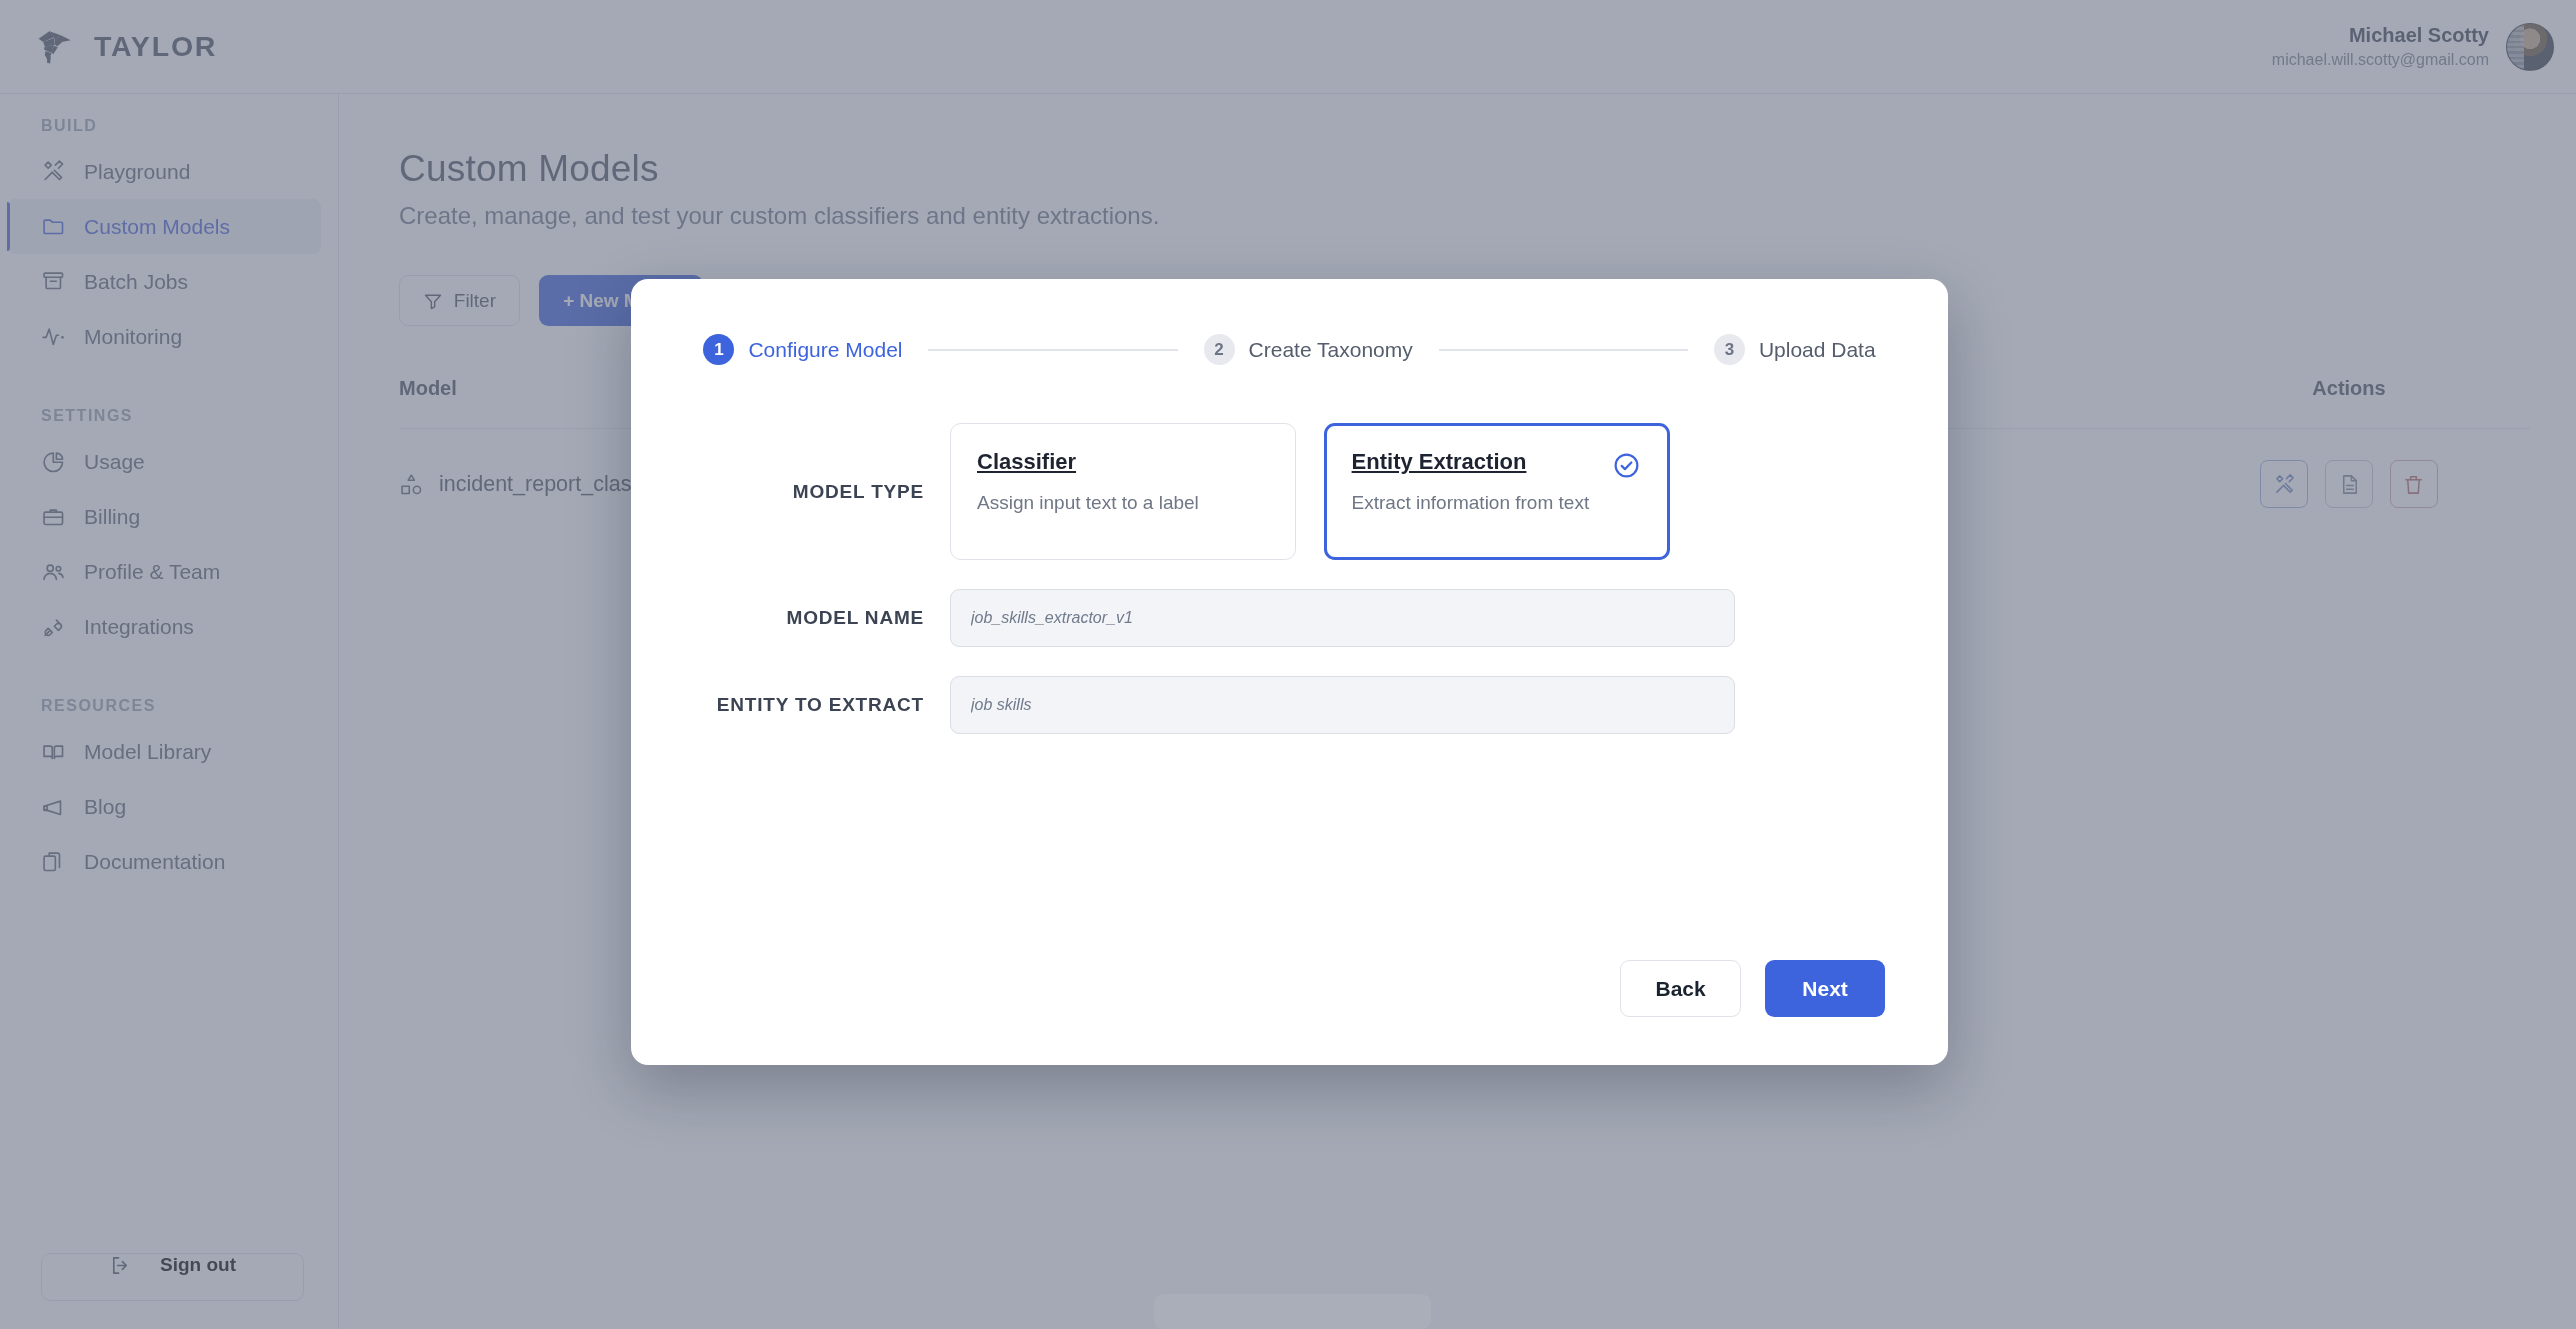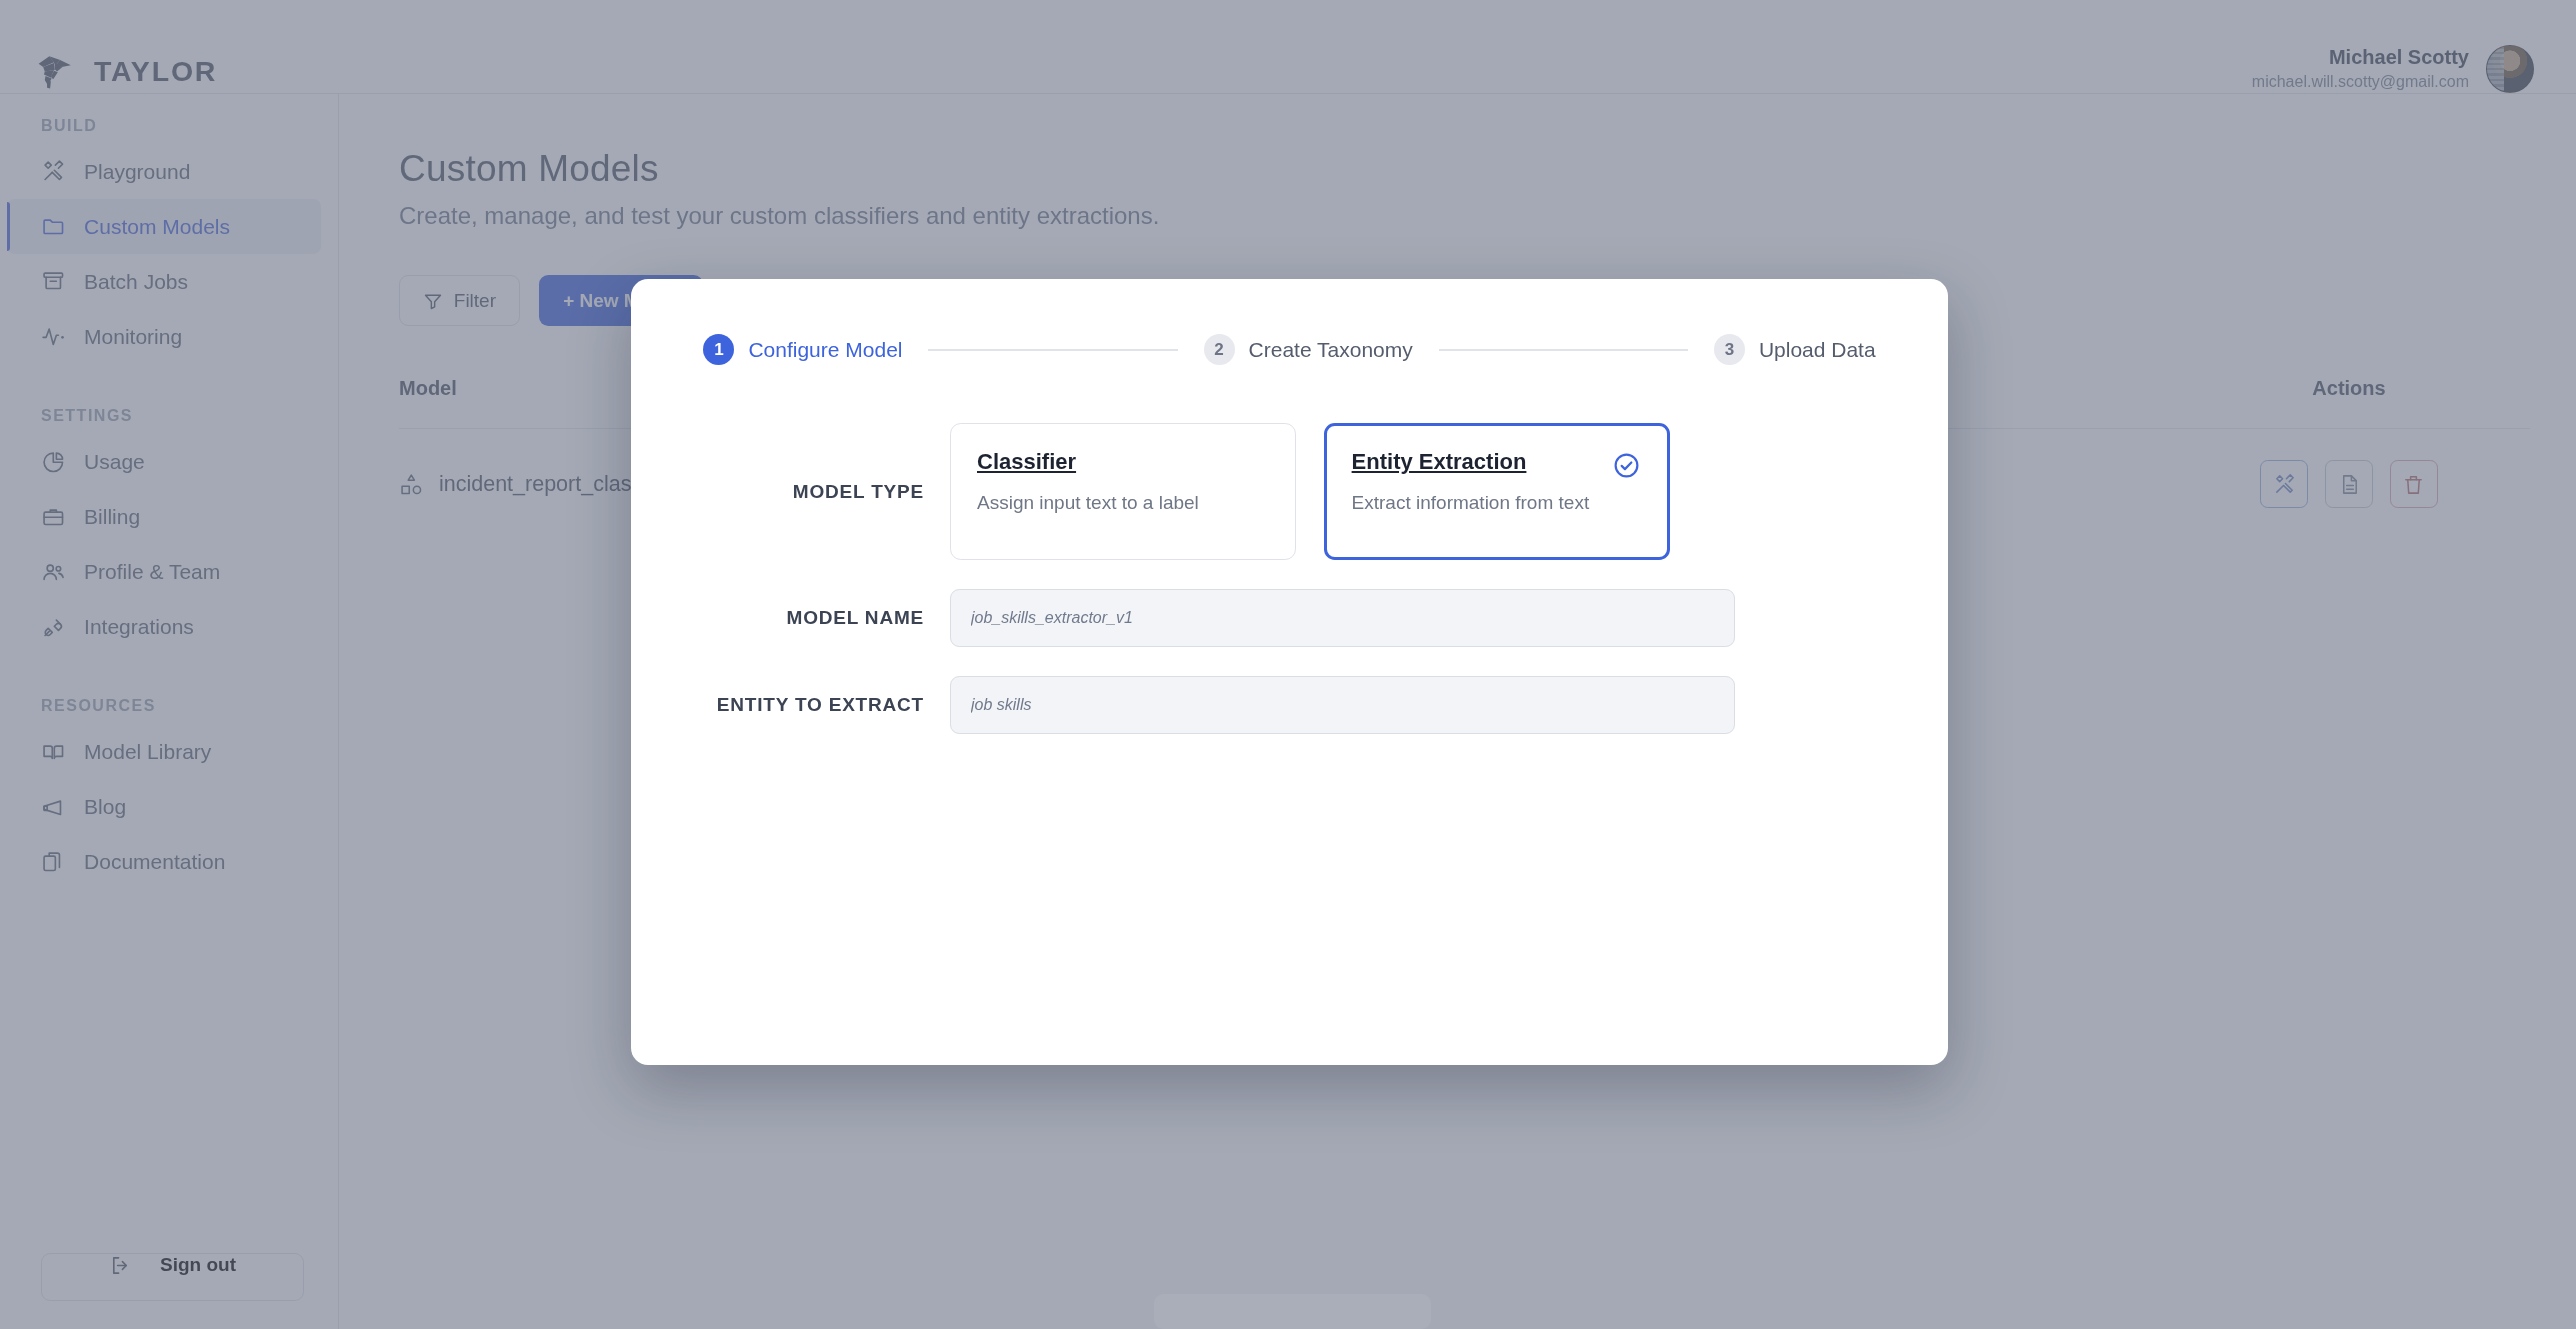--- a/index.html
+++ b/index.html
@@ -20,23 +20,23 @@
     position: absolute; inset: 0;
     background: rgba(108,117,135,0.62);
     z-index: 50;
   }
 
   
   .topbar {
     height: 94px; flex: 0 0 94px;
     background: #ffffff;
     border-bottom: 1.5px solid #e2e5ea;
-    display: flex; align-items: flex-end;
+    display: flex; align-items: center;
     justify-content: space-between;
-    padding: 0 42px 0 34px;
+    padding: 0 22px 0 34px;
   }
   .brand { display: flex; align-items: center; gap: 17px; }
   .brand-mark { width: 43px; height: 43px; display: block; }
   .brand-name {
     font-size: 28.5px; font-weight: 700; letter-spacing: 1.8px;
     color: #4b5260;
   }
   .user-block { display: flex; align-items: center; gap: 17px; }
   .user-text { text-align: right; line-height: 1.35; }
   .user-name { font-size: 20px; font-weight: 700; color: #3e4654; display:block; }
@@ -465,14 +465,18 @@
       <div class="form-label">MODEL NAME</div>
       <input class="text-input" type="text" placeholder="job_skills_extractor_v1" style="">
     </div>
 
     <div class="form-row">
       <div class="form-label">ENTITY TO EXTRACT</div>
       <input class="text-input" type="text" placeholder="job skills" style="">
     </div>
   </div>
 
+  <div class="modal-footer">
+    <button class="btn-back">Back</button>
+    <button class="btn-next">Next</button>
+  </div>
 </div>
 
 
 </body></html>

